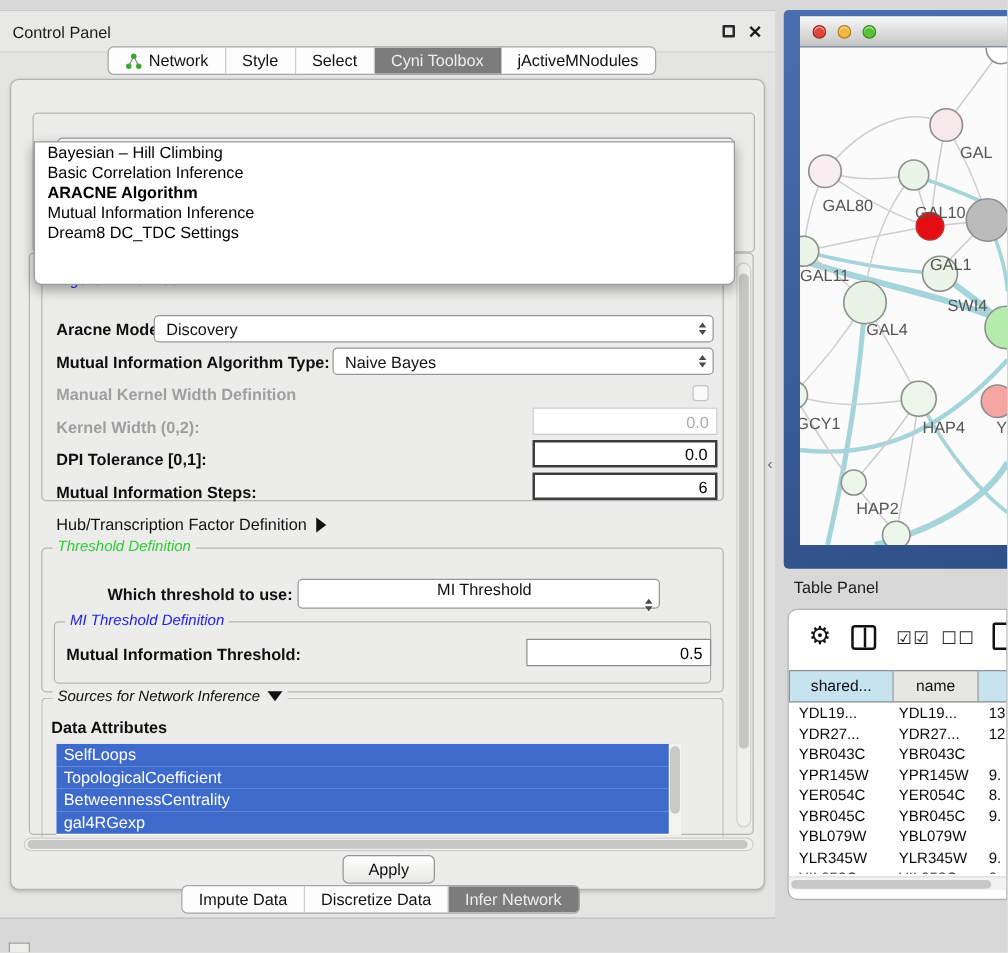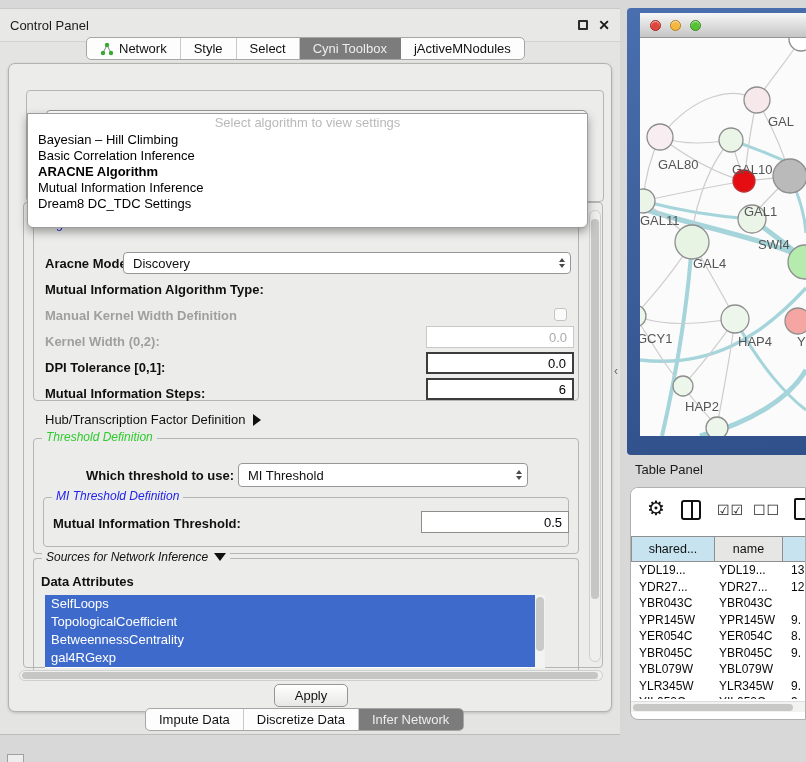--- a/index.html
+++ b/index.html
@@ -187,20 +187,27 @@
       <span class="blabel" style="left:36px; top:192px;">Aracne Mode:</span>
       <div class="combo" style="left:114px; top:188px; width:448px; height:22px;">
         <span>Discovery</span>
         <span class="stepper">
             <span class="tri-up"></span>
             <span class="tri-down"></span>
           </span>
       </div>
 
       <span class="blabel" style="left:36px; top:218px;">Mutual Information Algorithm Type:</span>
+      <div class="combo" style="left:257px; top:214px; width:305px; height:22px;">
+        <span>Naive Bayes</span>
+        <span class="stepper">
+            <span class="tri-up"></span>
+            <span class="tri-down"></span>
+          </span>
+      </div>
 
       <span class="blabel dis" style="left:36px; top:244px;">Manual Kernel Width Definition</span>
       <span class="chk" style="left:545px; top:244px;"></span>
 
       <span class="blabel dis" style="left:36px; top:270px;">Kernel Width (0,2):</span>
       <input class="tfield dis" style="left: 417px; top: 262px; width: 148px; height: 22px;" readonly="" value="0.0">
 
       <span class="blabel" style="left:36px; top:296px;">DPI Tolerance [0,1]:</span>
       <input class="tfield strong" style="left: 417px; top: 288px; width: 148px; height: 22px;" readonly="" value="0.0">
 
@@ -208,21 +215,21 @@
       <input class="tfield strong" style="left: 417px; top: 314px; width: 148px; height: 22px;" readonly="" value="6">
 
       <span style="position:absolute; left:36px; top:348px; font-size:13px; color:#111;">
         <span>Hub/Transcription Factor Definition</span><span class="hub-arrow"></span>
       </span>
 
       <div class="fieldset" style="left:24px; top:374px; width:546px; height:116px;">
         <span class="legend green">Threshold Definition</span>
       </div>
       <span class="blabel" style="left:77px; top:404px;">Which threshold to use:</span>
-      <div class="combo" style="left:229px; top:399px; width:290px; height:24px;">
+      <div class="combo" style="left:229px; top:399px; width:290px; height:24px;flex-direction:column;">
         <span>MI Threshold</span>
         <span class="stepper">
             <span class="tri-up"></span>
             <span class="tri-down"></span>
           </span>
       </div>
 
       <div class="fieldset" style="left:34px; top:433px; width:526px; height:50px;">
         <span class="legend blue">MI Threshold Definition</span>
       </div>
@@ -249,21 +256,20 @@
       <div class="vscroll" style="left:580px; top:146px; height:452px;">
         <span class="thumb" style="top:8px; height:380px;"></span>
       </div>
       <div class="hscroll" style="left:10px; top:606px; width:584px;">
         <span class="thumb" style="left:2px; width:576px;"></span>
       </div>
 
       <button id="apply-btn">Apply</button>
 
       <div id="dd-popup">
-        <div class="ph">Select algorithm to view settings</div>
         <div class="dd-item">Bayesian – Hill Climbing</div>
         <div class="dd-item">Basic Correlation Inference</div>
         <div class="dd-item bold">ARACNE Algorithm</div>
         <div class="dd-item">Mutual Information Inference</div>
         <div class="dd-item">Dream8 DC_TDC Settings</div>
       </div>
     </div>
 
     <div id="cp-bottom-tabs">
       <div class="tab">

